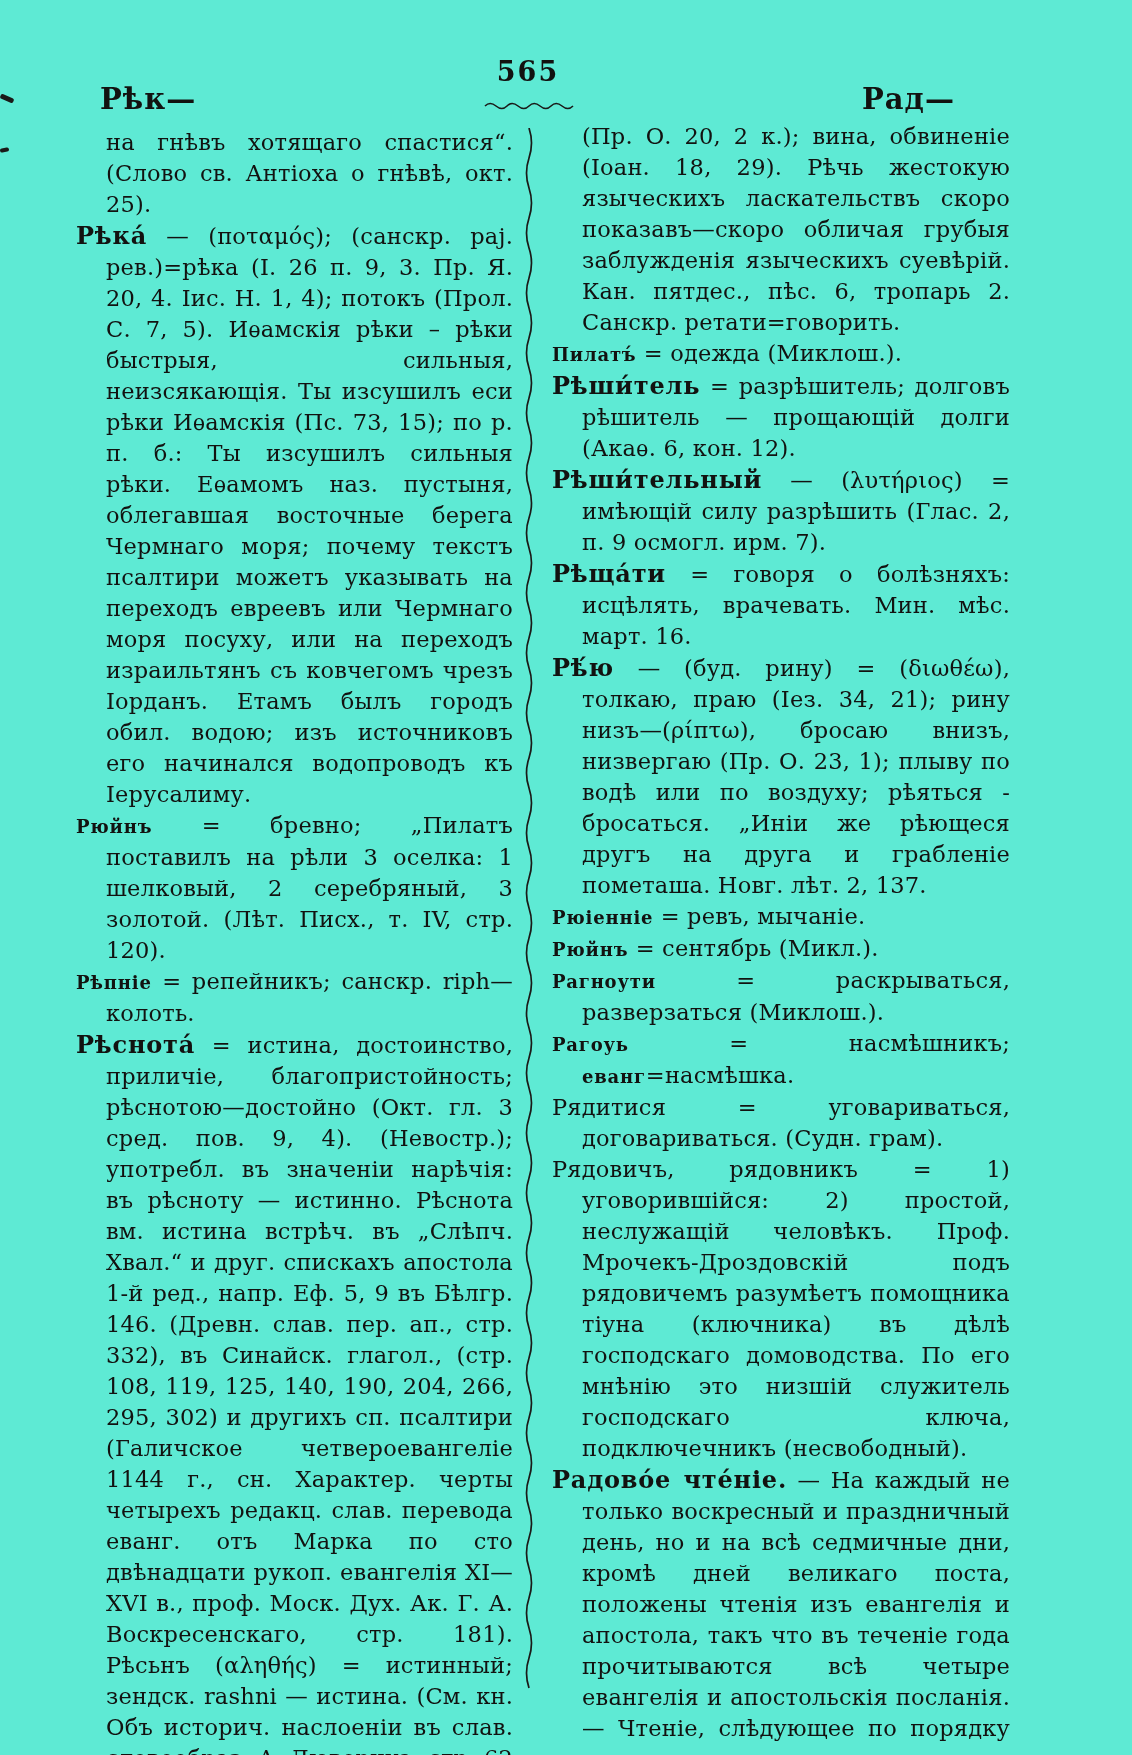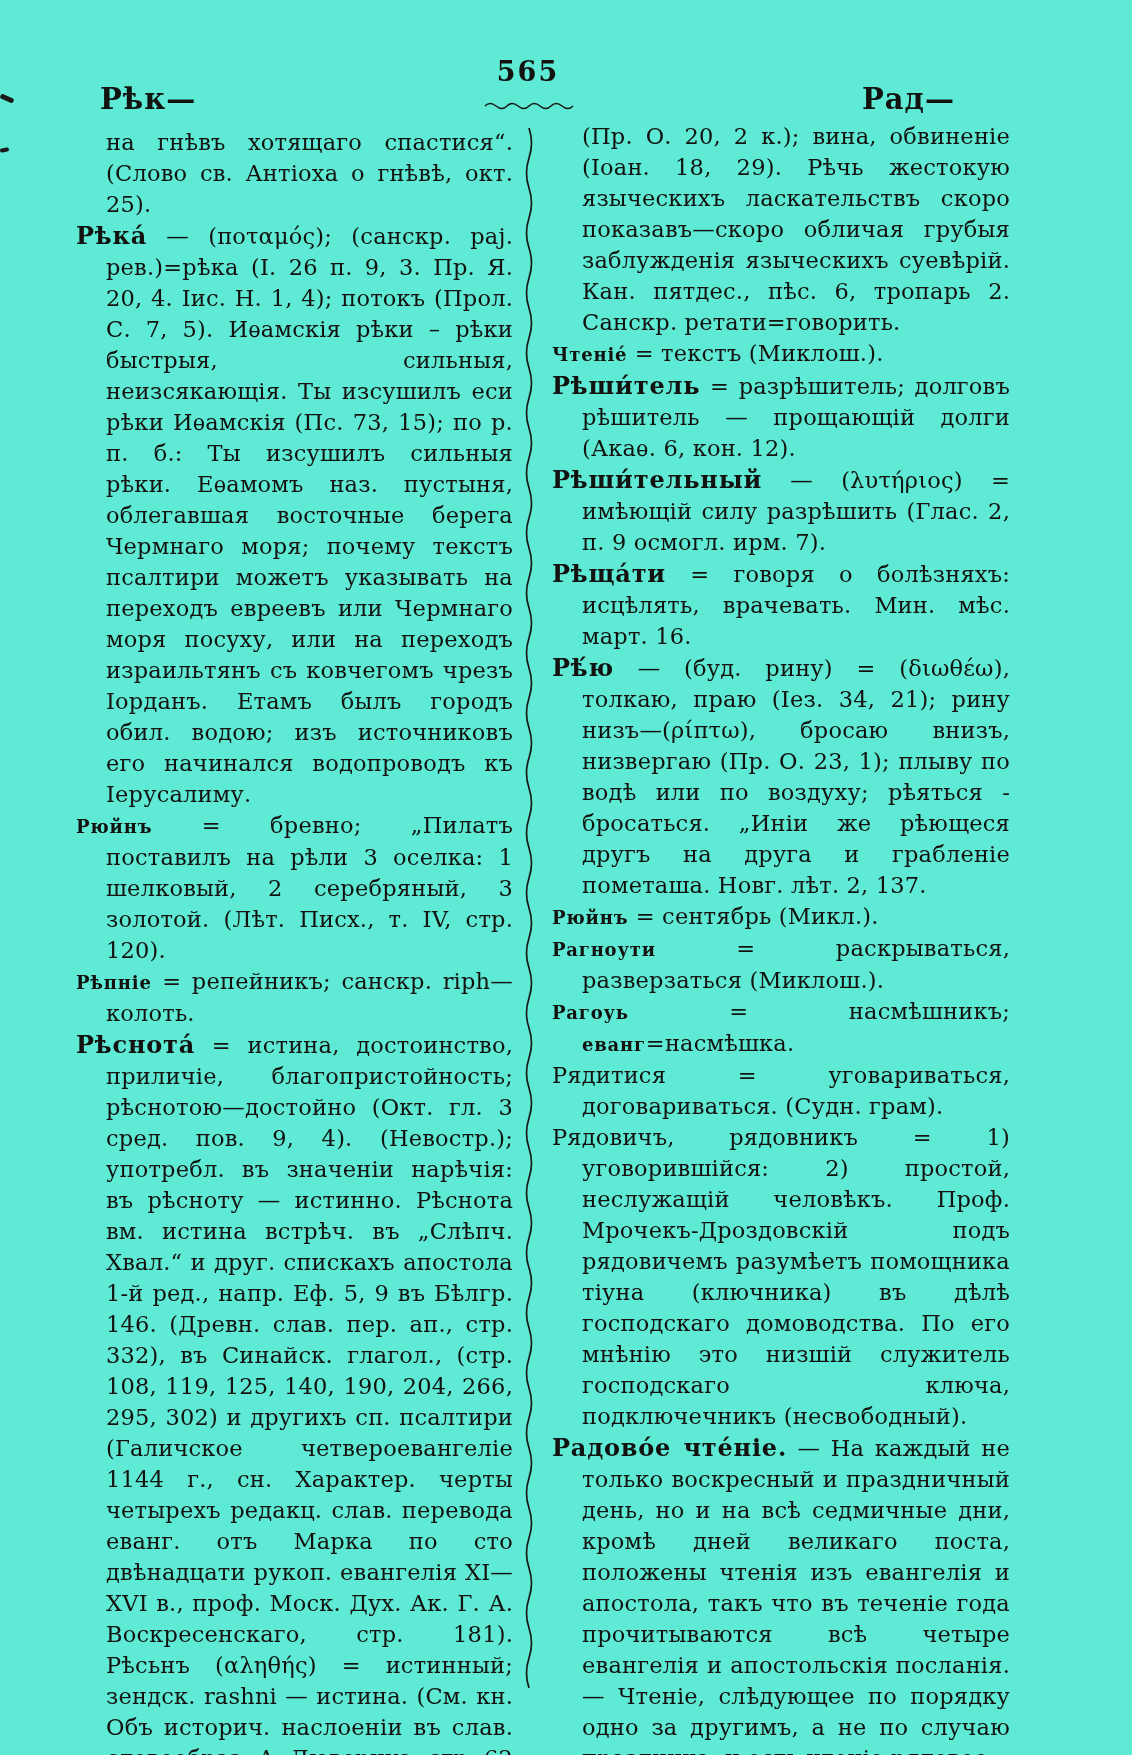--- a/index.html
+++ b/index.html
@@ -66,25 +66,26 @@
 
   <div class="col col-left">
       <p class="entry cont"><span class="r-p">на гнѣвъ хотящаго спастися“. </span><span class="r-i">(Слово св. Антіоха о гнѣвѣ, окт. 25).</span></p>
       <p class="entry"><span class="r-h1">Рѣка́</span><span class="r-p"> — (ποταμός); (санскр. раj. рев.)=рѣка (І. 26 п. 9, 3. Пр. Я. 20, 4. Іис. Н. 1, 4); потокъ (Прол. С. 7, 5). </span><span class="r-i">Иѳамскія рѣки</span><span class="r-p"> – рѣки быстрыя, сильныя, неизсякающія. </span><span class="r-i">Ты изсушилъ еси рѣки Иѳамскія</span><span class="r-p"> (Пс. 73, 15); по р. п. б.: Ты изсушилъ сильныя рѣки. </span><span class="r-i">Еѳамомъ</span><span class="r-p"> наз. пустыня, облегавшая восточные берега Чермнаго моря; почему текстъ псалтири можетъ указывать на переходъ евреевъ или Чермнаго моря посуху, или на переходъ израильтянъ съ ковчегомъ чрезъ Іорданъ. </span><span class="r-i">Етамъ</span><span class="r-p"> былъ городъ обил. водою; изъ источниковъ его начинался водопроводъ къ Іерусалиму.</span></p>
       <p class="entry"><span class="r-h2">Рюйнъ</span><span class="r-p"> = бревно; „Пилатъ поставилъ на рѣли 3 оселка: 1 шелковый, 2 серебряный, 3 золотой. </span><span class="r-i">(Лѣт. Писх., т. ІV, стр. 120).</span></p>
       <p class="entry"><span class="r-h2">Рѣпніе</span><span class="r-p"> = репейникъ; </span><span class="r-i">санскр.</span><span class="r-p"> riph—колоть.</span></p>
       <p class="entry"><span class="r-h1">Рѣснота́</span><span class="r-p"> = истина, достоинство, приличіе, благопристойность; </span><span class="r-i">рѣснотою</span><span class="r-p">—достойно (Окт. гл. 3 сред. пов. 9, 4). (</span><span class="r-i">Невостр.</span><span class="r-p">); употребл. въ значеніи нарѣчія: </span><span class="r-i">въ рѣсноту</span><span class="r-p"> — истинно. Рѣснота вм. истина встрѣч. въ „Слѣпч. Хвал.“ и друг. спискахъ апостола 1-й ред., напр. Еф. 5, 9 въ Бѣлгр. 146. (</span><span class="r-i">Древн. слав. пер. ап., стр. 332</span><span class="r-p">), въ Синайск. глагол., (стр. 108, 119, 125, 140, 190, 204, 266, 295, 302) и другихъ сп. псалтири (</span><span class="r-i">Галичское четвероевангеліе 1144 г., сн. Характер. черты четырехъ редакц. слав. перевода еванг. отъ Марка по сто двѣнадцати рукоп. евангелія XI—XVI в., проф. Моск. Дух. Ак. Г. А. Воскресенскаго, стр. 181</span><span class="r-p">). </span><span class="r-i">Рѣсьнъ</span><span class="r-p"> (αληθής) = истинный; </span><span class="r-i">зендск.</span><span class="r-p"> rashni — истина. (См. кн. </span><span class="r-i">Объ историч. наслоеніи въ слав. словообраз. А. Дювернуа, стр. 62—63</span><span class="r-p">).</span></p>
     </div>
   <div class="col col-right">
       <p class="entry cont"><span class="r-p">(Пр. О. 20, 2 к.); вина, обвиненіе (Іоан. 18, 29). </span><span class="r-i">Рѣчь жестокую языческихъ ласкательствъ скоро показавъ</span><span class="r-p">—скоро обличая грубыя заблужденія языческихъ суевѣрій. </span><span class="r-i">Кан. пятдес., пѣс. 6, тропарь 2.</span><span class="r-p"> Санскр. ретати=говорить.</span></p>
-      <p class="entry"><span class="r-h2">Чтеніе́</span><span class="r-p"> = текстъ (</span><span class="r-i">Миклош.</span><span class="r-p">).</span></p>
+      <p class="entry"><span class="r-h2">Пилатъ́</span><span class="r-p"> = одежда (</span><span class="r-i">Миклош.</span><span class="r-p">).</span></p>
       <p class="entry"><span class="r-h1">Рѣши́тель</span><span class="r-p"> = разрѣшитель; </span><span class="r-i">долговъ рѣшитель</span><span class="r-p"> — прощающій долги (Акаѳ. 6, кон. 12).</span></p>
       <p class="entry"><span class="r-h1">Рѣши́тельный</span><span class="r-p"> — (λυτήριος) = имѣющій силу разрѣшить (Глас. 2, п. 9 осмогл. ирм. 7).</span></p>
       <p class="entry"><span class="r-h1">Рѣща́ти</span><span class="r-p"> = говоря о болѣзняхъ: исцѣлять, врачевать. </span><span class="r-i">Мин. мѣс. март. 16.</span></p>
       <p class="entry"><span class="r-h1">Рѣ́ю</span><span class="r-p"> — (буд. рину) = (διωθέω), толкаю, праю (Іез. 34, 21); </span><span class="r-i">рину низъ</span><span class="r-p">—(ρίπτω), бросаю внизъ, низвергаю (Пр. О. 23, 1); плыву по водѣ или по воздуху; </span><span class="r-i">рѣяться</span><span class="r-p"> - бросаться. „Иніи же рѣющеся другъ на друга и грабленіе пометаша. </span><span class="r-i">Новг. лѣт. 2, 137.</span></p>
+      <p class="entry"><span class="r-h2">Рюіенніе</span><span class="r-p"> = ревъ, мычаніе.</span></p>
       <p class="entry"><span class="r-h2">Рюйнъ</span><span class="r-p"> = сентябрь (</span><span class="r-i">Микл.</span><span class="r-p">).</span></p>
       <p class="entry"><span class="r-h2">Рагноути</span><span class="r-p"> = раскрываться, разверзаться (</span><span class="r-i">Миклош.</span><span class="r-p">).</span></p>
       <p class="entry"><span class="r-h2">Рагоуь</span><span class="r-p"> = насмѣшникъ; </span><span class="r-h2">еванг</span><span class="r-p">=насмѣшка.</span></p>
       <p class="entry"><span class="r-b">Рядитися</span><span class="r-p"> = уговариваться, договариваться. (</span><span class="r-i">Судн. грам</span><span class="r-p">).</span></p>
       <p class="entry"><span class="r-b">Рядовичъ, рядовникъ</span><span class="r-p"> = 1) уговорившійся: 2) простой, неслужащій человѣкъ. Проф. Мрочекъ-Дроздовскій подъ рядовичемъ разумѣетъ помощника тіуна (ключника) въ дѣлѣ господскаго домоводства. По его мнѣнію это низшій служитель господскаго ключа, подключечникъ (</span><span class="r-i">несвободный</span><span class="r-p">).</span></p>
       <p class="entry"><span class="r-h1">Радово́е чте́ніе.</span><span class="r-p"> — На каждый не только воскресный и праздничный день, но и на всѣ седмичные дни, кромѣ дней великаго поста, положены чтенія изъ евангелія и апостола, такъ что въ теченіе года прочитываются всѣ четыре евангелія и апостольскія посланія. — Чтеніе, слѣдующее по порядку одно за другимъ, а не по случаю праздника, и есть чтеніе рядовое.</span></p>
     </div>
 
 </div>
 

